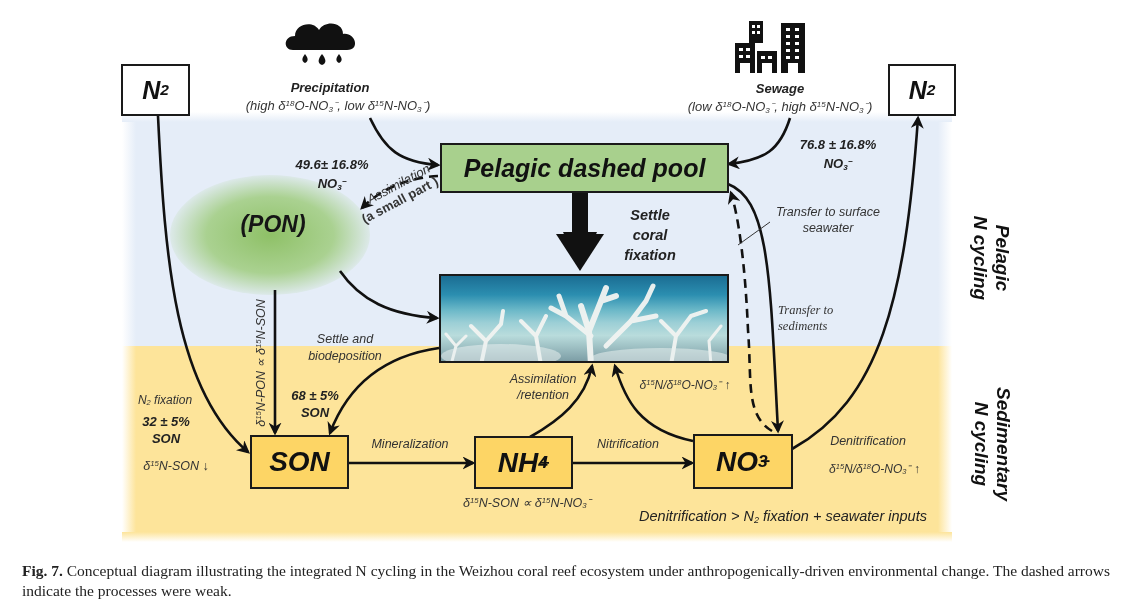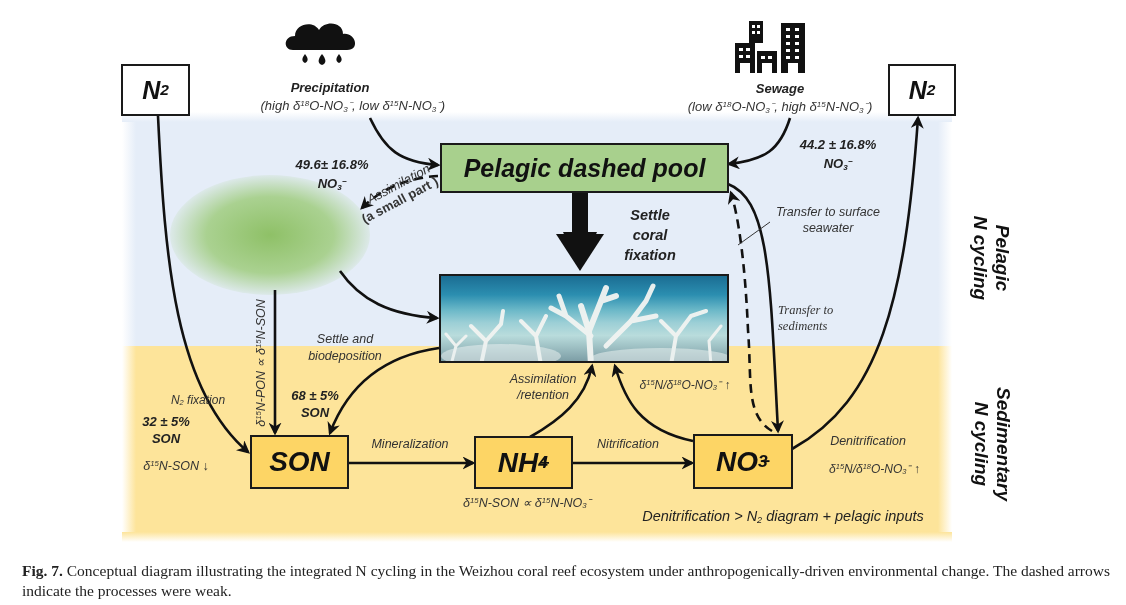--- a/index.html
+++ b/index.html
@@ -40,20 +40,21 @@
   .icon { position: absolute; }
 </style>
 </head>
 <body>
 
 <div class="abs zone-pelagic"></div>
 <div class="abs zone-sed"></div>
 
 <div class="abs phyto-blob"></div>
 <div class="abs phyto-text">
+  <div>(PON)</div>
 </div>
 
 <div class="abs coral">
   <svg width="290" height="89" viewBox="0 0 290 89">
     <g stroke="#f2f4f2" stroke-linecap="round" fill="none" opacity="0.95">
       <path d="M150 89 L148 55 L140 30 M148 55 L160 25 L165 12 M160 25 L175 20" stroke-width="6"></path>
       <path d="M150 60 L125 40 L110 32 M125 40 L118 20" stroke-width="5"></path>
       <path d="M165 70 L190 45 L205 25 M190 45 L215 40 M205 25 L212 10" stroke-width="5"></path>
       <path d="M100 89 L95 60 L80 45 M95 60 L105 40" stroke-width="4"></path>
       <path d="M40 89 L45 65 L30 50 M45 65 L60 48 L62 35" stroke-width="4"></path>
@@ -172,30 +173,30 @@
     <sub>4</sub>
     <sup style="margin-left:-0.5em;">+</sup>
 </div>
 <div class="box box-sed" style="left:693px;top:434px;width:100px;height:55px;">
   <span>NO</span>
     <sub>3</sub>
     <sup style="margin-left:-0.45em;">−</sup>
 </div>
 
 <div class="lbl bold" style="left:225px;top:79px;width:210px;">Precipitation</div>
-<div class="lbl" style="left:215px;top:95px;width:230px;text-align:right;"><span>(high δ</span><sup>18</sup><span>O-NO</span><sub>3</sub><span>⁻, low δ</span><sup>15</sup><span>N-NO</span><sub>3</sub><span>⁻)</span></div>
+<div class="lbl" style="left:223px;top:95px;width:230px;"><span>(high δ</span><sup>18</sup><span>O-NO</span><sub>3</sub><span>⁻, low δ</span><sup>15</sup><span>N-NO</span><sub>3</sub><span>⁻)</span></div>
 <div class="lbl bold" style="left:277px;top:136px;width:110px;margin-top:20px;">
   <div>49.6± 16.8%</div>
   <div><span>NO</span><sub>3</sub><sup>−</sup></div>
 </div>
 
 <div class="lbl bold" style="left:670px;top:80px;width:220px;">Sewage</div>
 <div class="lbl" style="left:665px;top:96px;width:230px;"><span>(low δ</span><sup>18</sup><span>O-NO</span><sub>3</sub><span>⁻, high δ</span><sup>15</sup><span>N-NO</span><sub>3</sub><span>⁻)</span></div>
 <div class="lbl bold" style="left:783px;top:136px;width:110px;">
-  <div>44.2 ± 16.8%</div>
+  <div>76.8 ± 16.8%</div>
   <div><span>NO</span><sub>3</sub><sup>−</sup></div>
 </div>
 
 <div class="lbl" style="left:352px;top:200px;width:110px;transform:rotate(-28deg);transform-origin:left top;text-align:left;line-height:15px;">
   <div style="padding-left:14px;">Assimilation</div>
   <div style="font-weight:bold;font-style:normal;">(a small part )</div>
 </div>
 
 <div class="lbl bold" style="left:610px;top:205px;width:80px;font-size:14.5px;line-height:20px;">
   <div>Settle</div>
@@ -216,38 +217,38 @@
   <div>Settle and</div>
   <div>biodeposition</div>
 </div>
 <div class="lbl bold" style="left:285px;top:387px;width:60px;">
   <div>68 ± 5%</div>
   <div>SON</div>
 </div>
 
 <div class="lbl" style="left:180px;top:353px;width:160px;transform:rotate(-90deg);font-size:12.5px;"><span>δ</span><sup>15</sup><span>N-PON ∝ δ</span><sup>15</sup><span>N-SON</span></div>
 
-<div class="lbl" style="left:130px;top:392px;width:70px;font-size:12px;margin-left:33px;"><span>N</span><sub>2</sub><span> fixation</span></div>
+<div class="lbl" style="left:130px;top:392px;width:70px;font-size:12px;"><span>N</span><sub>2</sub><span> fixation</span></div>
 <div class="lbl bold" style="left:136px;top:413px;width:60px;">
   <div>32 ± 5%</div>
   <div>SON</div>
 </div>
 <div class="lbl" style="left:126px;top:455px;width:100px;font-size:12.5px;"><span>δ</span><sup>15</sup><span>N-SON ↓</span></div>
 
 <div class="lbl" style="left:360px;top:436px;width:100px;font-size:12.5px;">Mineralization</div>
 <div class="lbl" style="left:583px;top:436px;width:90px;font-size:12.5px;">Nitrification</div>
 <div class="lbl" style="left:498px;top:371px;width:90px;font-size:12.5px;line-height:16px;">
   <div>Assimilation</div>
   <div>/retention</div>
 </div>
 <div class="lbl" style="left:442px;top:492px;width:170px;font-size:12.5px;"><span>δ</span><sup>15</sup><span>N-SON ∝ δ</span><sup>15</sup><span>N-NO</span><sub>3</sub><span>⁻</span></div>
 <div class="lbl" style="left:625px;top:374px;width:120px;font-size:12px;"><span>δ</span><sup>15</sup><span>N/δ</span><sup>18</sup><span>O-NO</span><sub>3</sub><span>⁻ ↑</span></div>
 <div class="lbl" style="left:818px;top:433px;width:100px;font-size:12.5px;">Denitrification</div>
 <div class="lbl" style="left:812px;top:458px;width:125px;font-size:12px;"><span>δ</span><sup>15</sup><span>N/δ</span><sup>18</sup><span>O-NO</span><sub>3</sub><span>⁻ ↑</span></div>
-<div class="lbl" style="left:623px;top:508px;width:320px;font-size:14.5px;color:#222;"><span>Denitrification &gt; N</span><sub>2</sub><span> diagram + pelagic inputs</span></div>
+<div class="lbl" style="left:623px;top:508px;width:320px;font-size:14.5px;color:#222;"><span>Denitrification &gt; N</span><sub>2</sub><span> fixation + seawater inputs</span></div>
 
 <div class="zone-title" style="left:936px;top:236px;width:110px;">
   <div>Pelagic</div>
   <div>N cycling</div>
 </div>
 <div class="zone-title" style="left:912px;top:422px;width:160px;">
   <div>Sedimentary</div>
   <div>N cycling</div>
 </div>
 

